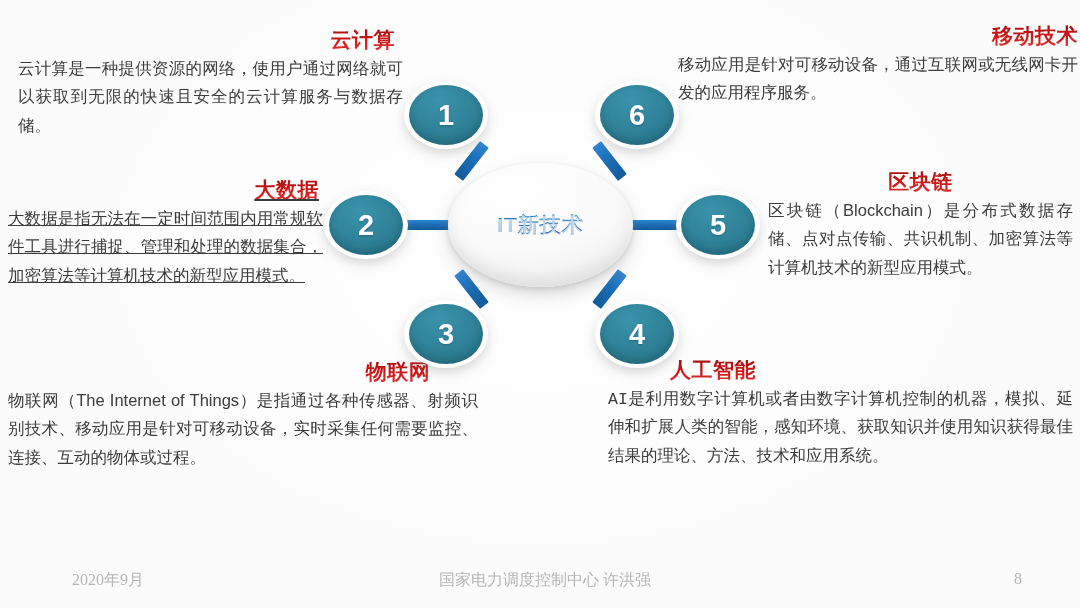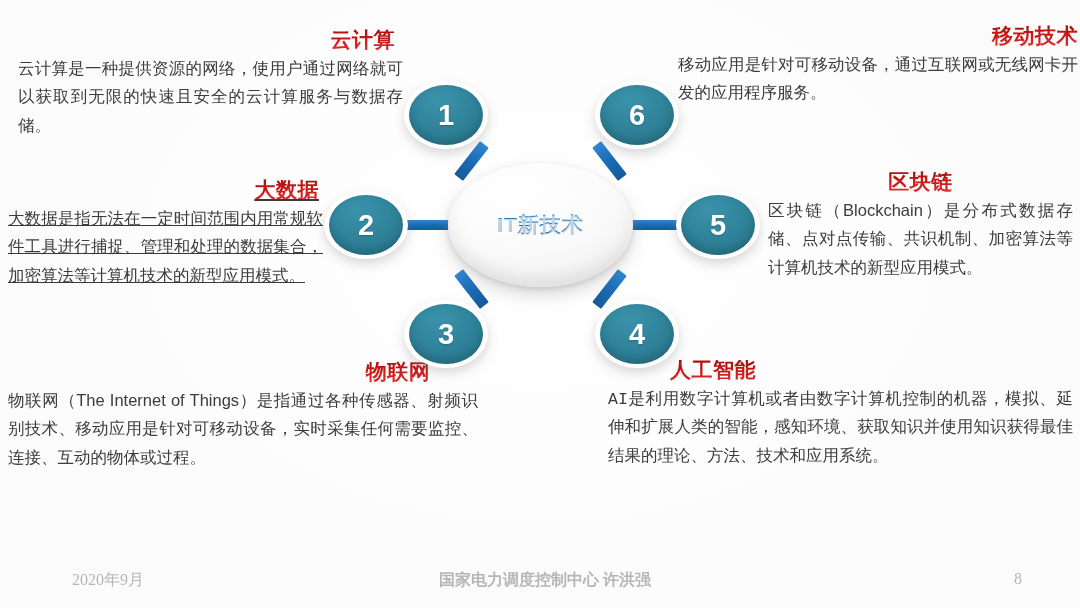--- a/index.html
+++ b/index.html
@@ -159,21 +159,21 @@
     left: 0;
     right: 0;
     bottom: 16px;
     height: 22px;
     font-family: "Liberation Serif", "DejaVu Serif", serif;
     font-size: 16px;
     color: #b6b6b6;
     margin-left: 10px;
   }
   #footer-date   { position: absolute; left: 62px;  top: 0; }
-  #footer-center { position: absolute; left: 0; right: 0; top: 0; text-align: center; font-weight: bold; }
+  #footer-center { position: absolute; left: 0; right: 0; top: 0; text-align: center; }
   #footer-page   { position: absolute; right: 58px; top: 0; }
 </style>
 </head>
 <body>
 
 <div id="slide">
 
   <div class="block" id="b-cloud">
     <div class="sec-title">云计算</div>
     <div class="sec-body">云计算是一种提供资源的网络，使用户通过网络就可以获取到无限的快速且安全的云计算服务与数据存储。</div>

